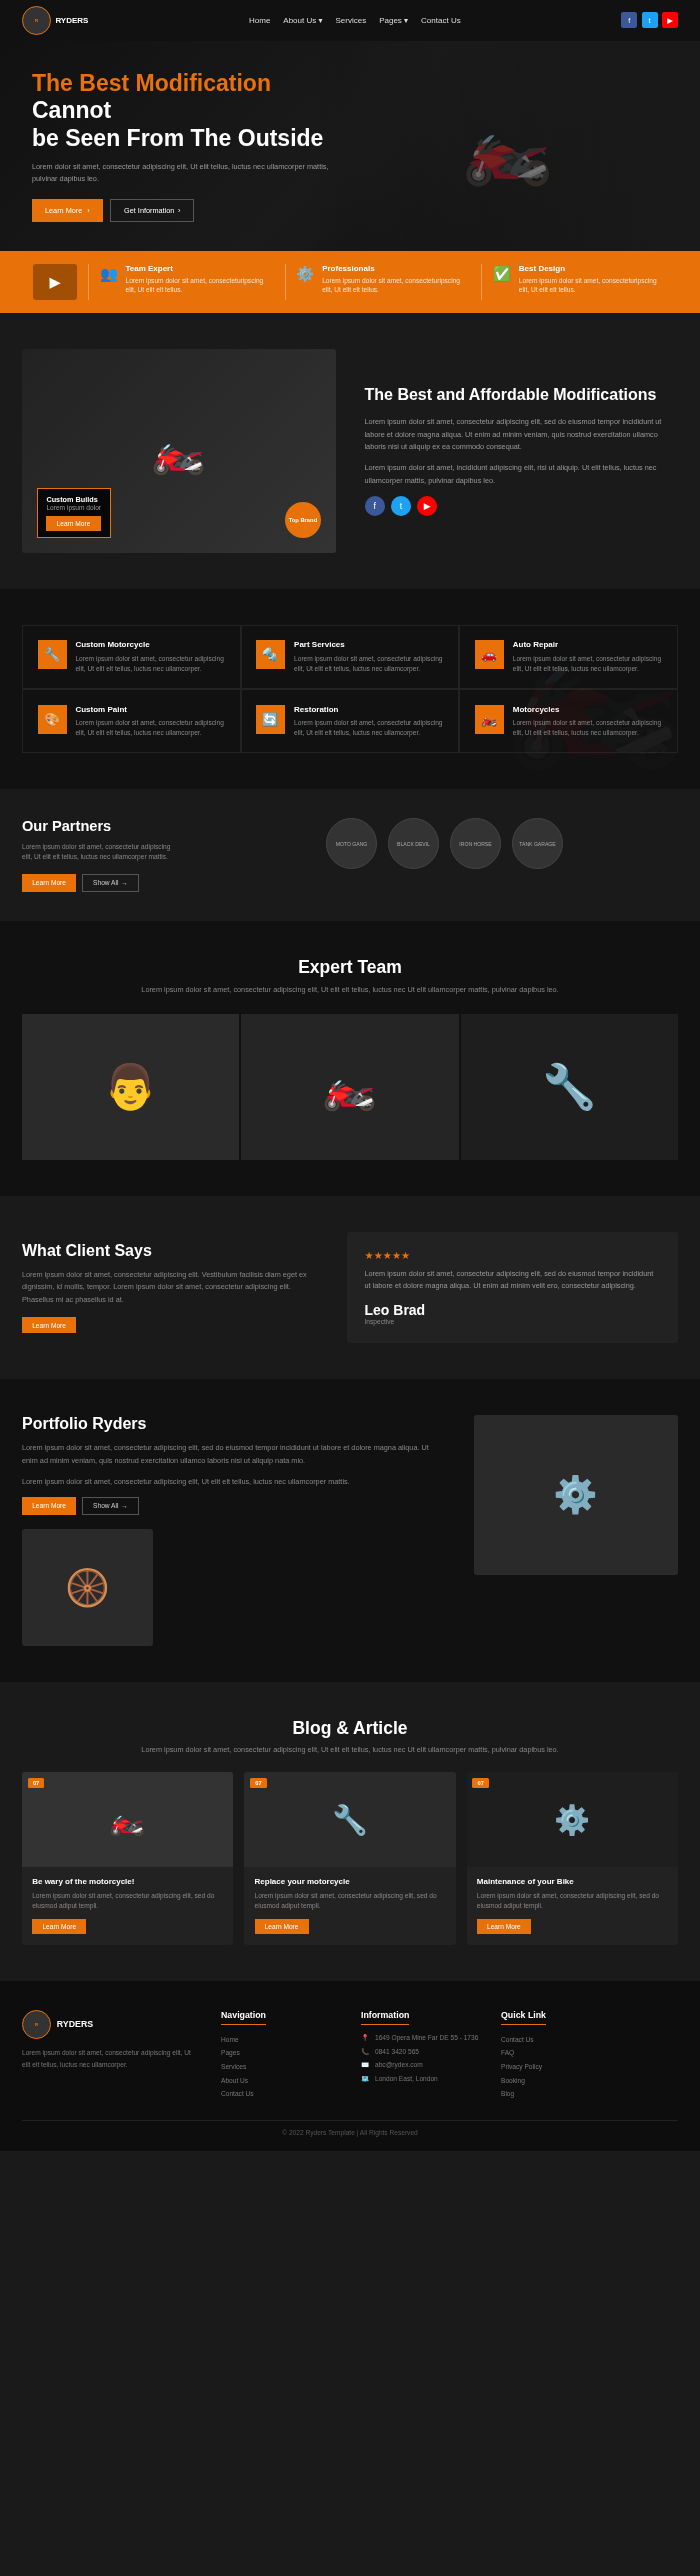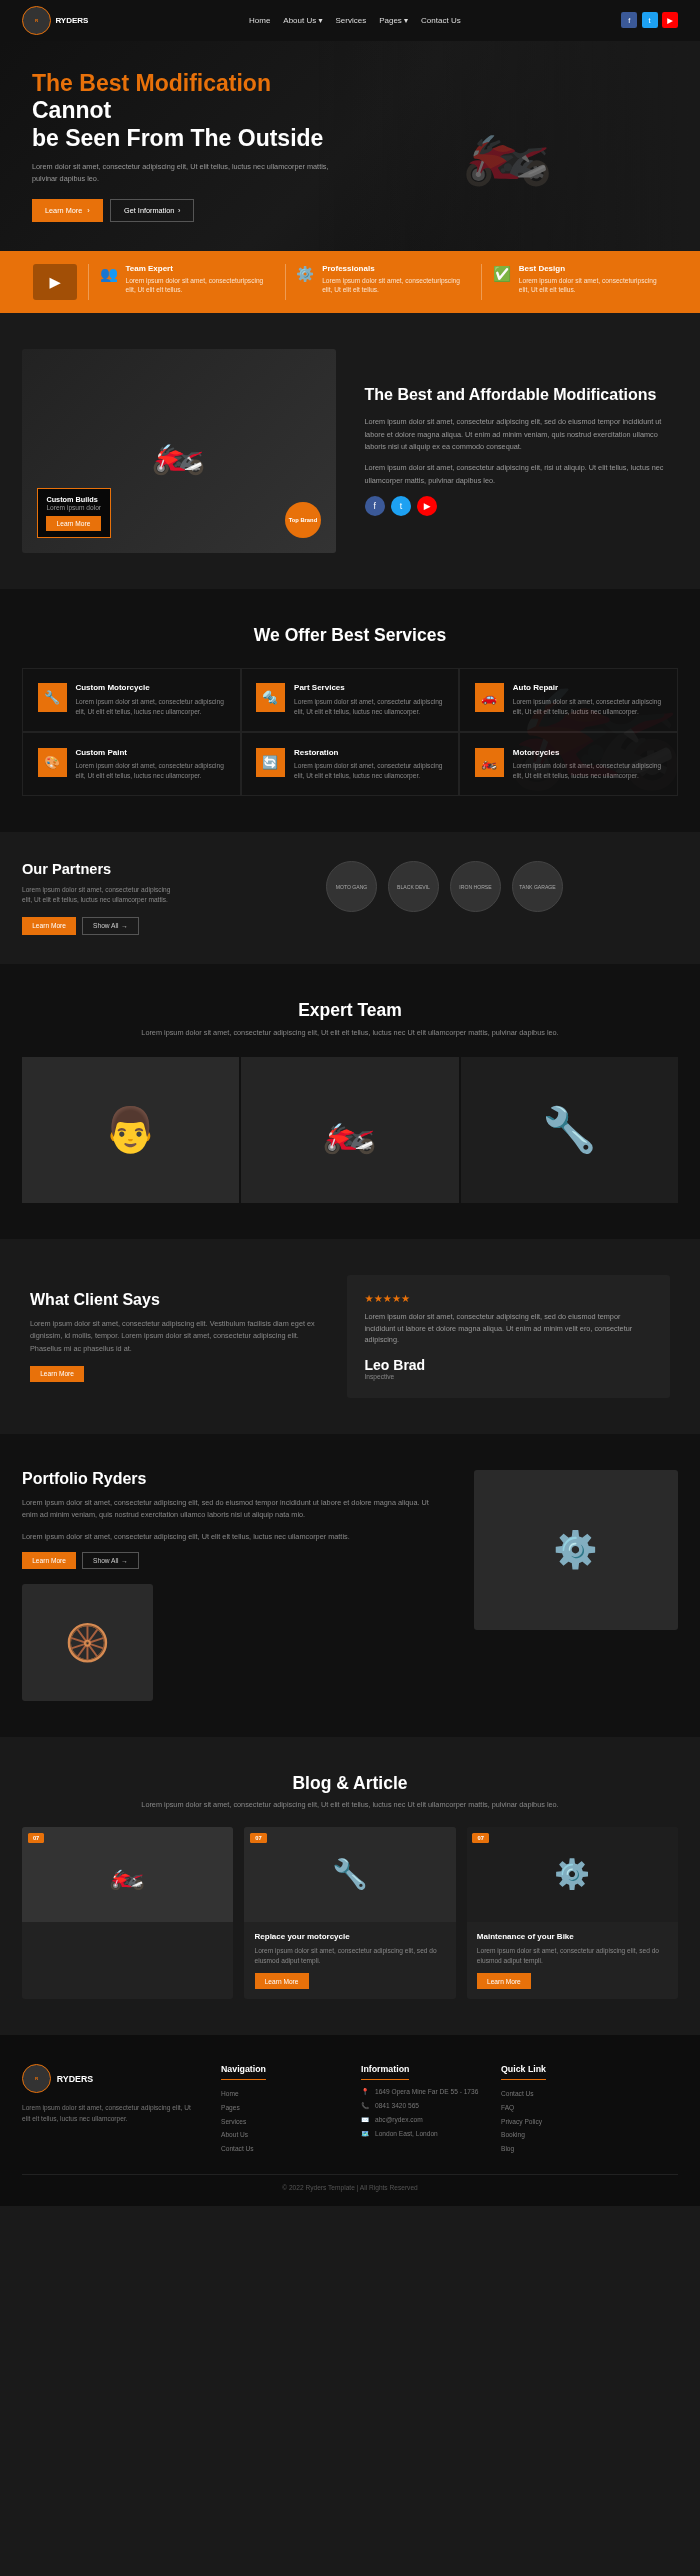--- a/index.html
+++ b/index.html
@@ -74,21 +74,21 @@
     
     .team-section { background: #111; padding: 36px 22px; }
     .team-section .section-title { margin-bottom: 7.3px; }
     .team-subtitle { text-align: center; color: #888; font-size: 7.3px; margin-bottom: 18px; line-height: 1.5; }
     .team-grid { display: grid; grid-template-columns: repeat(3, 1fr); gap: 2.2px; }
     .team-card { position: relative; overflow: hidden; }
     .team-img { width: 100%; height: 146px; background: linear-gradient(135deg, #222, #333); display: flex; align-items: center; justify-content: center; }
     .team-img-placeholder { width: 100%; height: 100%; background: #2a2a2a; display: flex; align-items: center; justify-content: center; font-size: 29px; color: #444; }
 
     
-    .testimonial-section { background: #1a1a1a; padding: 36px 30px; display: flex; gap: 29px; align-items: center; }
+    .testimonial-section { background: #1a1a1a; padding: 36px 22px; display: flex; gap: 29px; align-items: center; }
     .testimonial-left { flex: 1; }
     .testimonial-left h2 { color: #fff; font-size: 16px; font-weight: 900; margin-bottom: 8.8px; }
     .testimonial-left p { color: #888; font-size: 7.3px; line-height: 1.7; margin-bottom: 11px; }
     .testimonial-right { flex: 1; background: #222; padding: 18px; border-radius: 2.9px; }
     .stars { color: #e8710a; font-size: 10.2px; margin-bottom: 7.3px; }
     .testimonial-text { color: #999; font-size: 7.3px; line-height: 1.6; margin-bottom: 11px; }
     .testimonial-author { color: #fff; font-size: 14px; font-weight: bold; }
     .testimonial-role { color: #888; font-size: 6.6px; }
 
     
@@ -217,32 +217,31 @@
       <div class="about-badge-sub">Lorem ipsum dolor</div>
       <button class="btn-orange btn-sm" style="margin-top:4.4px;">Learn More</button>
     </div>
     <div class="about-badge2">
       <span class="top-brand-label">Top Brand</span>
     </div>
   </div>
   <div class="about-right">
     <h2>The Best and Affordable Modifications</h2>
     <p>Lorem ipsum dolor sit amet, consectetur adipiscing elit, sed do eiusmod tempor incididunt ut labore et dolore magna aliqua. Ut enim ad minim veniam, quis nostrud exercitation ullamco laboris nisi ut aliquip ex ea commodo consequat.</p>
-    <p>Lorem ipsum dolor sit amet, consectetur adipiscing elit, risi ut aliquip. Ut elit tellus, luctus nec ullamcorper mattis, pulvinar dapibus leo.</p>
+    <p>Lorem ipsum dolor sit amet, incididunt adipiscing elit, risi ut aliquip. Ut elit tellus, luctus nec ullamcorper mattis, pulvinar dapibus leo.</p>
     <div class="social-links">
       <div class="soc-icon fb">f</div>
       <div class="soc-icon tw">t</div>
       <div class="soc-icon yt">▶</div>
     </div>
   </div>
 </section>
 
 <section class="services-section" style="position:relative;">
   <div style="position:absolute;right:0;top:0;width:30%;height:100%;opacity:0.05;font-size:146px;display:flex;align-items:center;justify-content:center;overflow:hidden;">🏍️</div>
-  <h2 class="section-title">We Offer Best Services</h2>
   <div class="services-grid">
     <div class="service-card">
       <div class="service-icon-box">🔧</div>
       <div class="service-info">
         <h4>Custom Motorcycle</h4>
         <p>Lorem ipsum dolor sit amet, consectetur adipiscing elit, Ut elit elt tellus, luctus nec ullamcorper.</p>
       </div>
     </div>
     <div class="service-card">
       <div class="service-icon-box">🔩</div>
@@ -380,20 +379,25 @@
 <section class="blog-section">
   <h2 class="section-title">Blog &amp; Article</h2>
   <p class="blog-subtitle">Lorem ipsum dolor sit amet, consectetur adipiscing elit, Ut elit elt tellus, luctus nec
 Ut elit ullamcorper mattis, pulvinar dapibus leo.</p>
   <div class="blog-grid">
     <div class="blog-card">
       <div class="blog-img">
         <span style="font-size:29px;color:#555;">🏍️</span>
         <div class="blog-date-badge">07</div>
       </div>
+      <div class="blog-content">
+        <div class="blog-title">Be wary of the motorcycle!</div>
+        <p class="blog-text">Lorem ipsum dolor sit amet, consectetur adipiscing elit, sed do eiusmod adiput templi.</p>
+        <button class="btn-orange btn-sm">Learn More</button>
+      </div>
     </div>
     <div class="blog-card">
       <div class="blog-img" style="background:#2a2a2a;">
         <span style="font-size:29px;color:#555;">🔧</span>
         <div class="blog-date-badge">07</div>
       </div>
       <div class="blog-content">
         <div class="blog-title">Replace your motorcycle</div>
         <p class="blog-text">Lorem ipsum dolor sit amet, consectetur adipiscing elit, sed do eiusmod adiput templi.</p>
         <button class="btn-orange btn-sm">Learn More</button>

